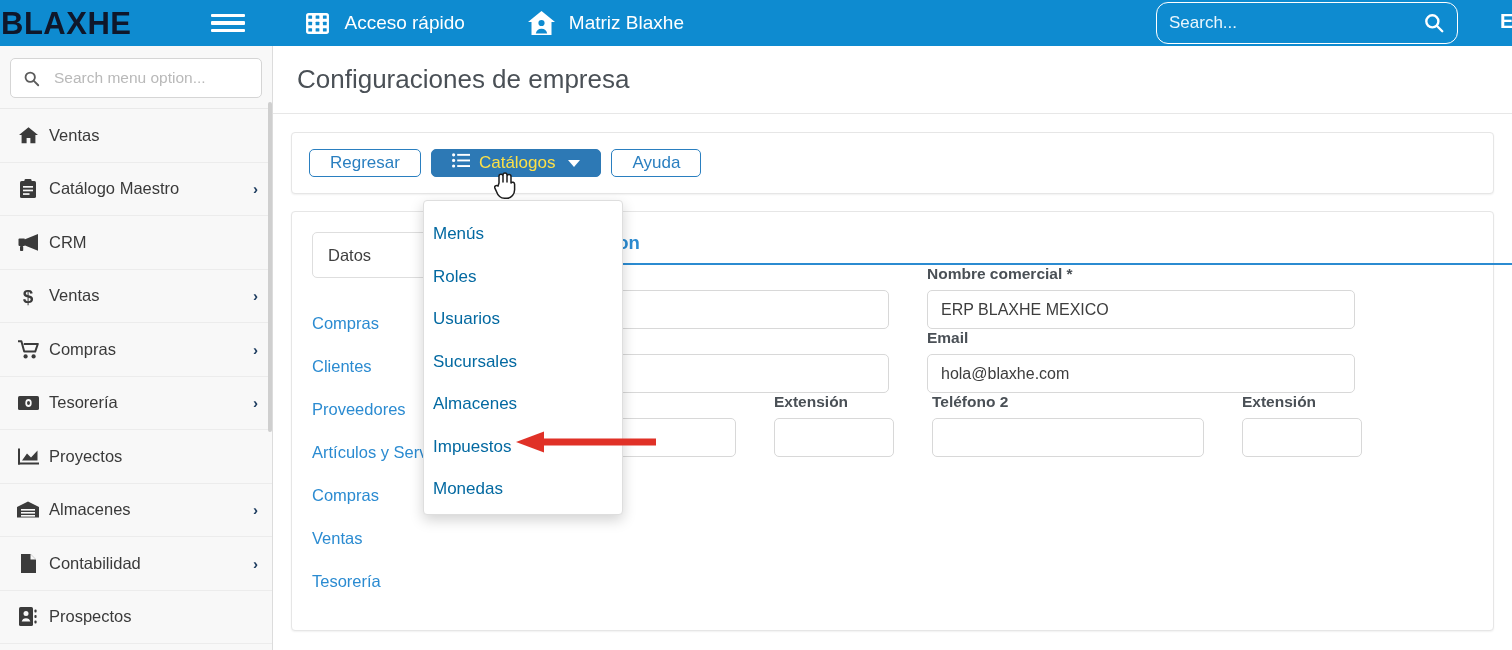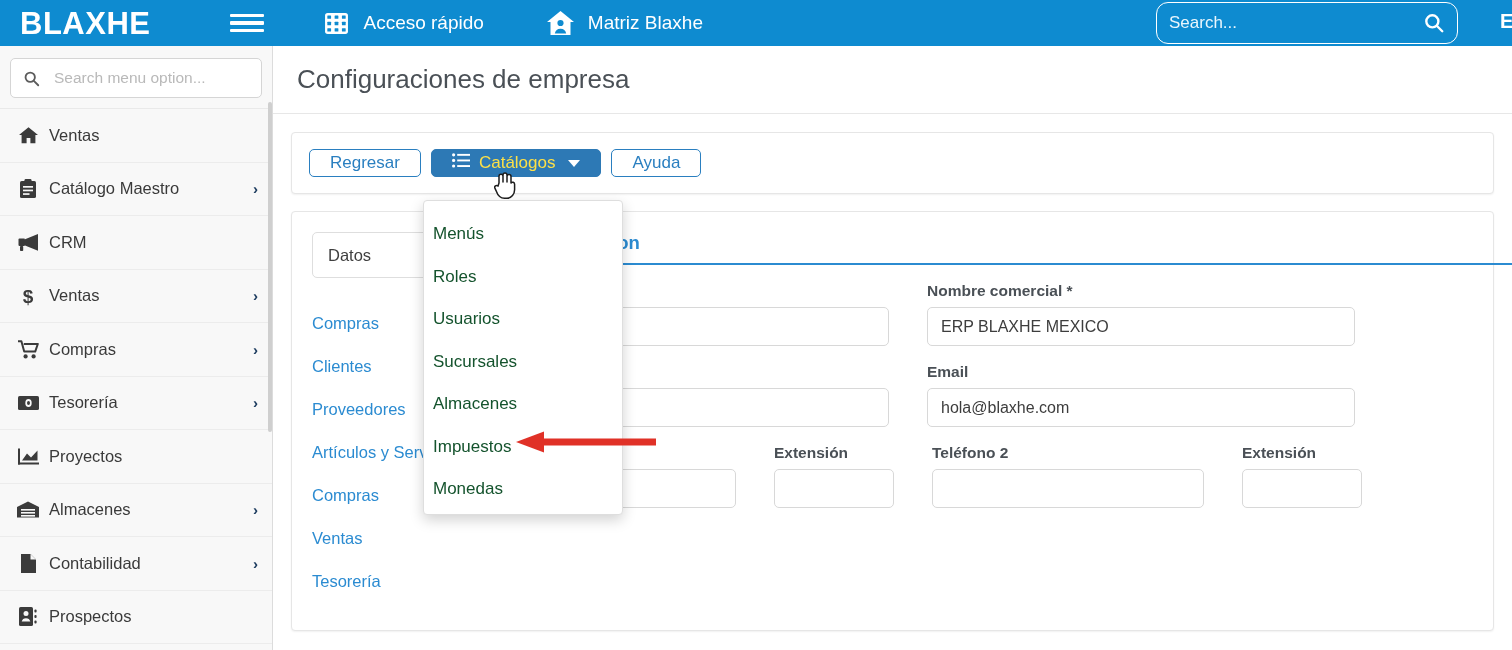--- a/index.html
+++ b/index.html
@@ -13,25 +13,25 @@
 
   
   .topbar {
     position: absolute; top: 0; left: 0;
     width: 1512px; height: 46px;
     background: #0e8bd0;
     display: flex; align-items: center;
     z-index: 40;
   }
   .brand {
-    color: #ffffff;
+    color: #0f172a;
     font-size: 31px;
     font-weight: bold;
     letter-spacing: 0.5px;
-    margin-left: 20px;
+    margin-left: 1px;
     line-height: 1;
   }
   .hamburger {
     margin-left: 80px;
     width: 34px; height: 26px;
     display: flex; flex-direction: column; justify-content: space-between;
     padding: 4px 0;
     cursor: pointer;
   }
   .hamburger span { display:block; height: 3.4px; background: #fff; border-radius: 1px; width:100%; }
@@ -165,21 +165,21 @@
   .tablink {
     height: 43px; display:flex; align-items:center;
     color: #2b8bd1; font-size: 16.5px;
     cursor: pointer; white-space: nowrap;
   }
 
   .formcol { flex: 1; padding: 0 0 0 26px; }
   .sectitle { color: #2b8bd1; font-size: 18.5px; font-weight: 600; padding-bottom: 9px; }
   .secrule { height: 2.2px; background: #2b8bd1; margin-right: -26px; }
 
-  .frow { display: flex; gap: 38px; margin-top: 17px; }
+  .frow { display: flex; gap: 38px; }
   .fgroup { display:flex; flex-direction: column; }
   .flabel { font-size: 15.5px; color: #4a5056; font-weight: 600; margin-bottom: 7px; }
   .finput {
     height: 39px;
     border: 1px solid #d8d8d8;
     border-radius: 5px;
     background: #fff;
     display:flex; align-items:center;
     padding: 0 13px;
     font-size: 16px; color: #3d3d3d;
@@ -199,21 +199,21 @@
     border-radius: 4px;
     box-shadow: 0 5px 14px rgba(0,0,0,.18);
     z-index: 60;
     padding-top: 12px;
   }
   .ddi {
     height: 42.5px;
     display: flex; align-items: center;
     padding-left: 9px;
     font-size: 17px;
-    color: #14532d;
+    color: #0369a1;
     cursor: pointer;
   }
 
   
   .cursor { position:absolute; left:494px; top:172px; z-index:70; width:22px; height:28px; }
 
   
   .redarrow { position: absolute; left: 516px; top: 430px; z-index: 65; }
 </style>
 </head>

